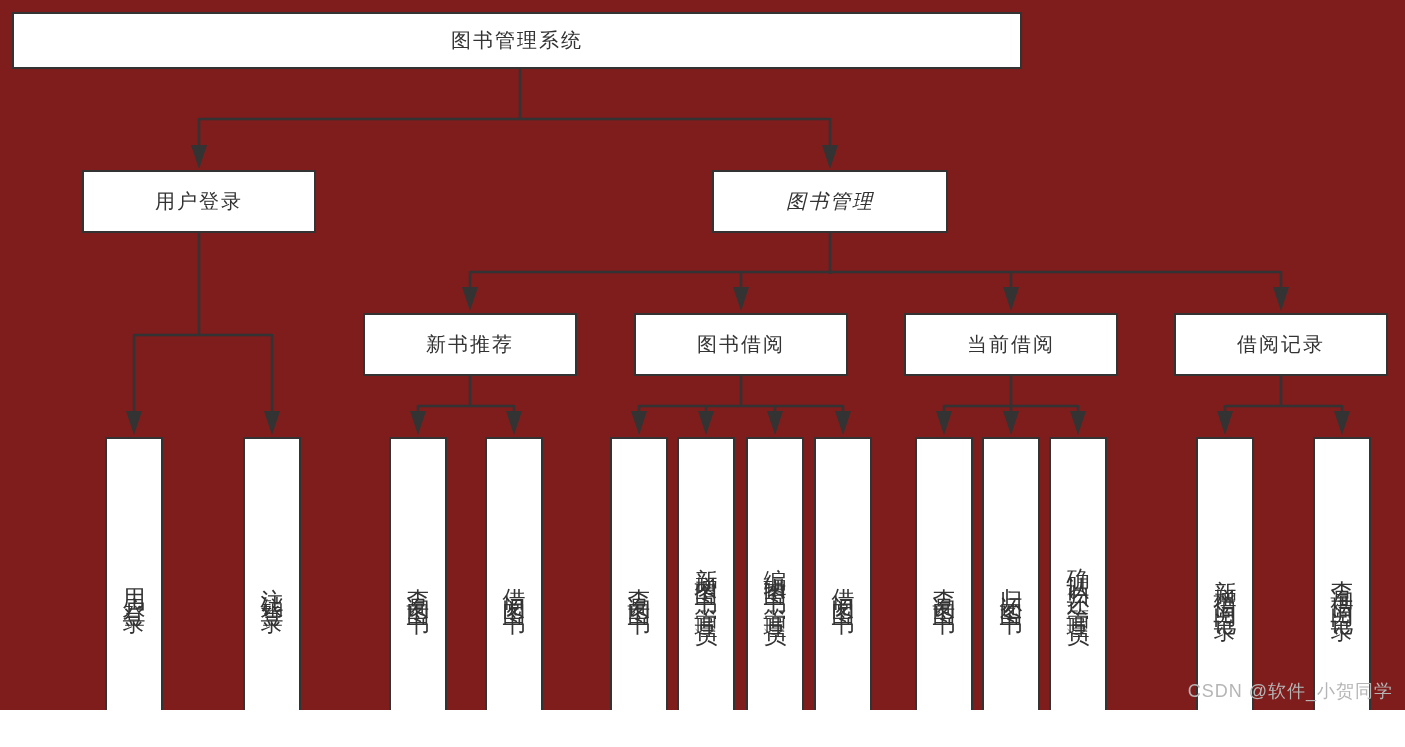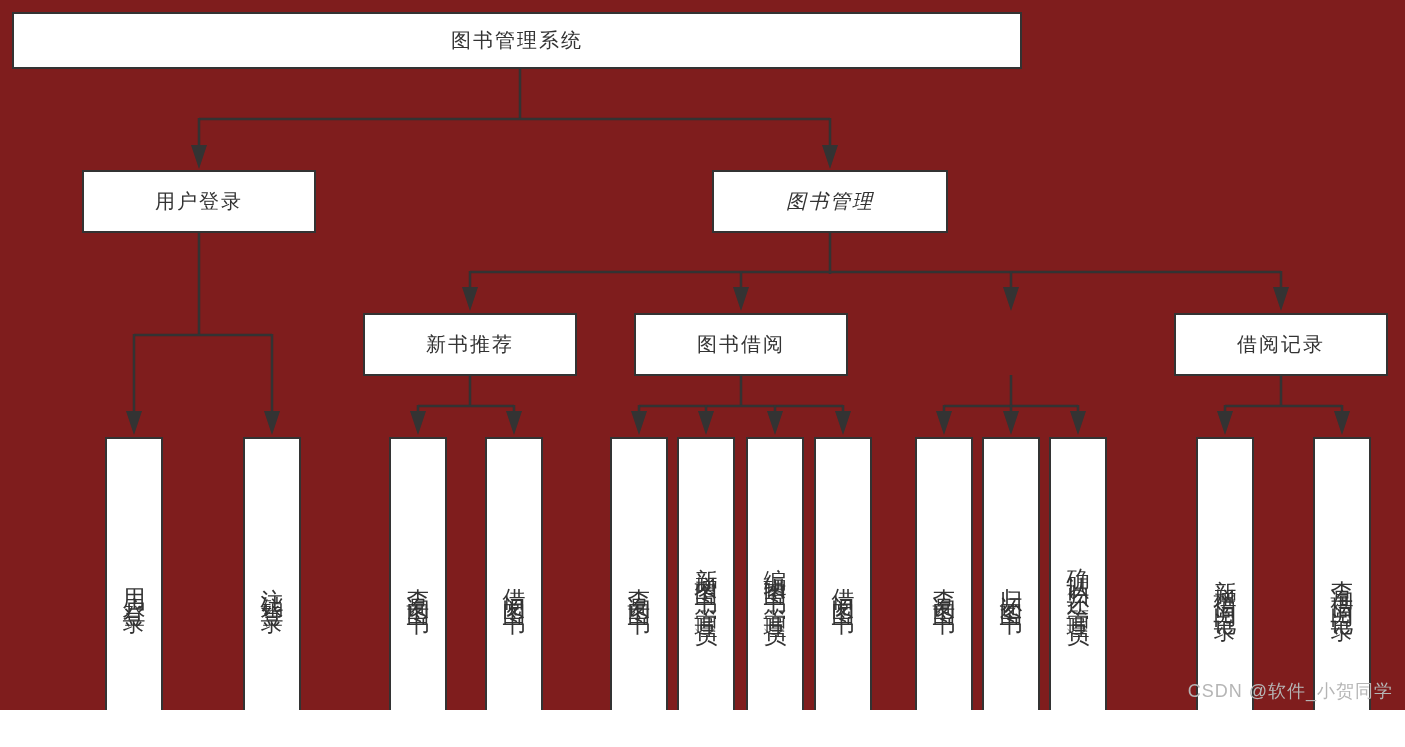--- a/index.html
+++ b/index.html
@@ -137,20 +137,23 @@
   <div class="node l2" style="left:712px; width:236px;font-style:italic;">
     <span>图书管理</span>
   </div>
 
   <div class="node l3" style="left:363px;align-items:center;">
     <span>新书推荐</span>
   </div>
   <div class="node l3" style="left:634px;">
     <span>图书借阅</span>
   </div>
+  <div class="node l3" style="left:904px;">
+    <span>当前借阅</span>
+  </div>
   <div class="node l3" style="left:1174px;">
     <span>借阅记录</span>
   </div>
 
   <div class="leaf" style="left:105px;">
     <span class="vtext">用户登录</span>
   </div>
   <div class="leaf" style="left:243px;">
     <span class="vtext">注销登录</span>
   </div>

